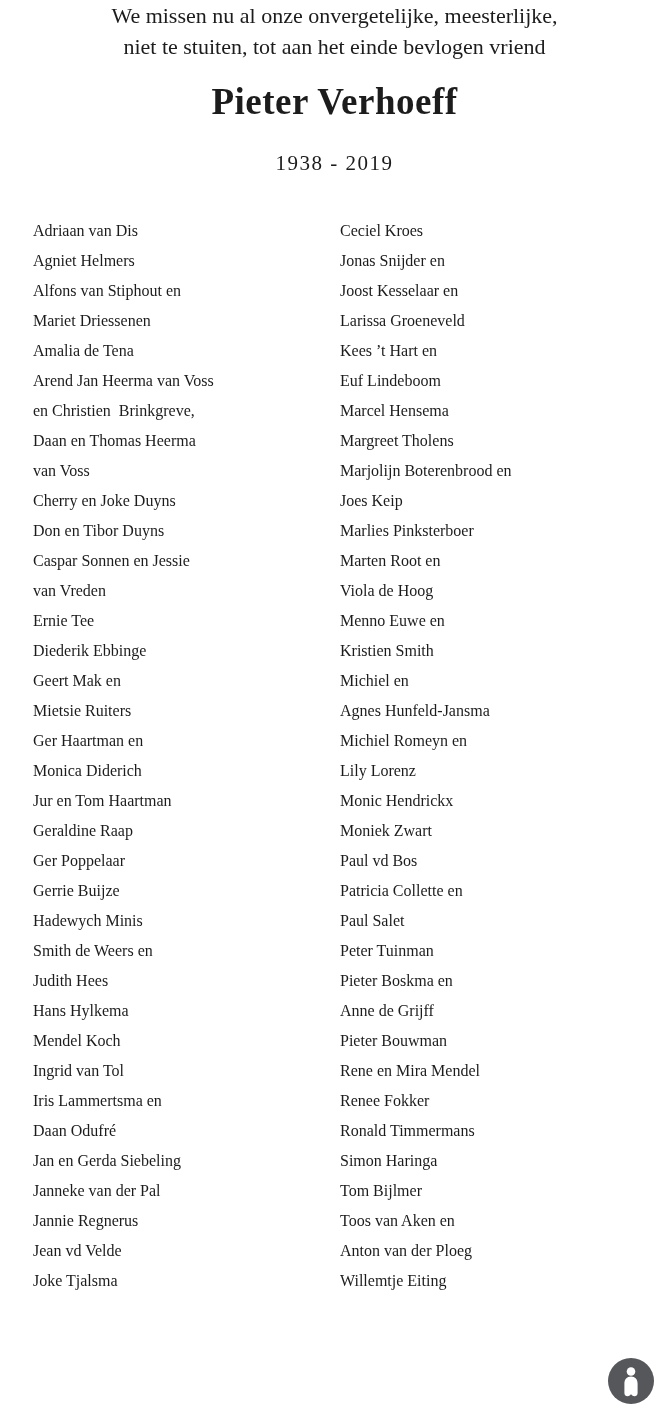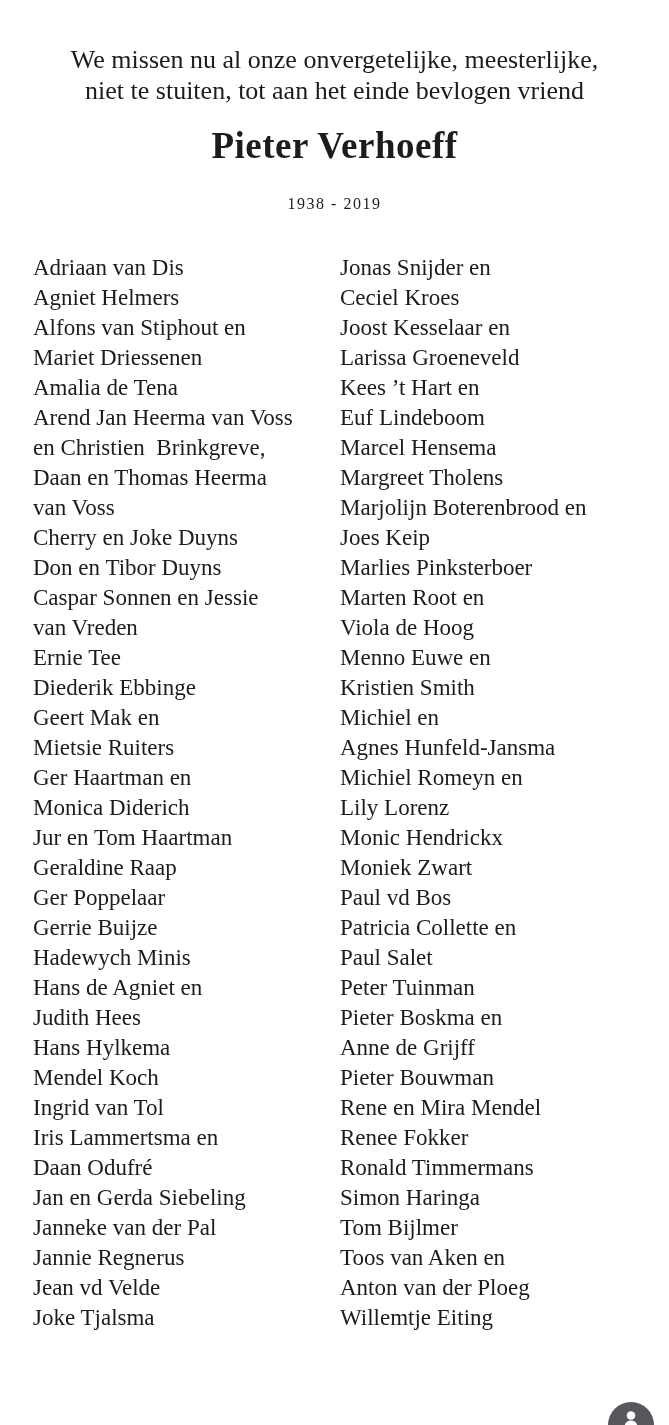--- a/index.html
+++ b/index.html
@@ -9,48 +9,47 @@
     height: 1425px;
     background: #ffffff;
     color: #1c1c1c;
     font-family: "Liberation Serif", "DejaVu Serif", serif;
     position: relative;
     overflow: hidden;
   }
   .card { width: 100%; height: 100%; position: relative; }
 
   .intro {
-    margin-top: 44px;
     text-align: center;
-    font-size: 26px;
+    font-size: 22px;
     line-height: 31px;
   }
   .intro div { white-space: pre-wrap; }
 
   .title {
     text-align: center;
     font-size: 37px;
     font-weight: 700;
     margin-top: 18px;
     letter-spacing: 0.5px;
   }
 
   .years {
     text-align: center;
-    font-size: 16px;
+    font-size: 21px;
     margin-top: 28px;
     letter-spacing: 1.5px;
   }
 
   .columns {
     display: flex;
     margin: 40px 0 0 33px;
   }
   .col {
-    font-size: 23px;
+    font-size: 16px;
     line-height: 30px;
     font-family: Liberation Serif, serif;
   }
   .col-left { width: 307px; }
   .col-right { width: 310px; }
   .col .line { white-space: pre-wrap; }
 
   .logo {
     position: absolute;
     right: 15px;
@@ -93,36 +92,36 @@
         <div class="line">Diederik Ebbinge</div>
         <div class="line">Geert Mak en</div>
         <div class="line">Mietsie Ruiters</div>
         <div class="line">Ger Haartman en</div>
         <div class="line">Monica Diderich</div>
         <div class="line">Jur en Tom Haartman</div>
         <div class="line">Geraldine Raap</div>
         <div class="line">Ger Poppelaar</div>
         <div class="line">Gerrie Buijze</div>
         <div class="line">Hadewych Minis</div>
-        <div class="line">Hans de Agniet en</div>
+        <div class="line">Smith de Weers en</div>
         <div class="line">Judith Hees</div>
         <div class="line">Hans Hylkema</div>
         <div class="line">Mendel Koch</div>
         <div class="line">Ingrid van Tol</div>
         <div class="line">Iris Lammertsma en</div>
         <div class="line">Daan Odufré</div>
         <div class="line">Jan en Gerda Siebeling</div>
         <div class="line">Janneke van der Pal</div>
         <div class="line">Jannie Regnerus</div>
         <div class="line">Jean vd Velde</div>
         <div class="line">Joke Tjalsma</div>
       </div>
     <div class="col col-right">
+        <div class="line">Ceciel Kroes</div>
         <div class="line">Jonas Snijder en</div>
-        <div class="line">Ceciel Kroes</div>
         <div class="line">Joost Kesselaar en</div>
         <div class="line">Larissa Groeneveld</div>
         <div class="line">Kees ’t Hart en</div>
         <div class="line">Euf Lindeboom</div>
         <div class="line">Marcel Hensema</div>
         <div class="line">Margreet Tholens</div>
         <div class="line">Marjolijn Boterenbrood en</div>
         <div class="line">Joes Keip</div>
         <div class="line">Marlies Pinksterboer</div>
         <div class="line">Marten Root en</div>

